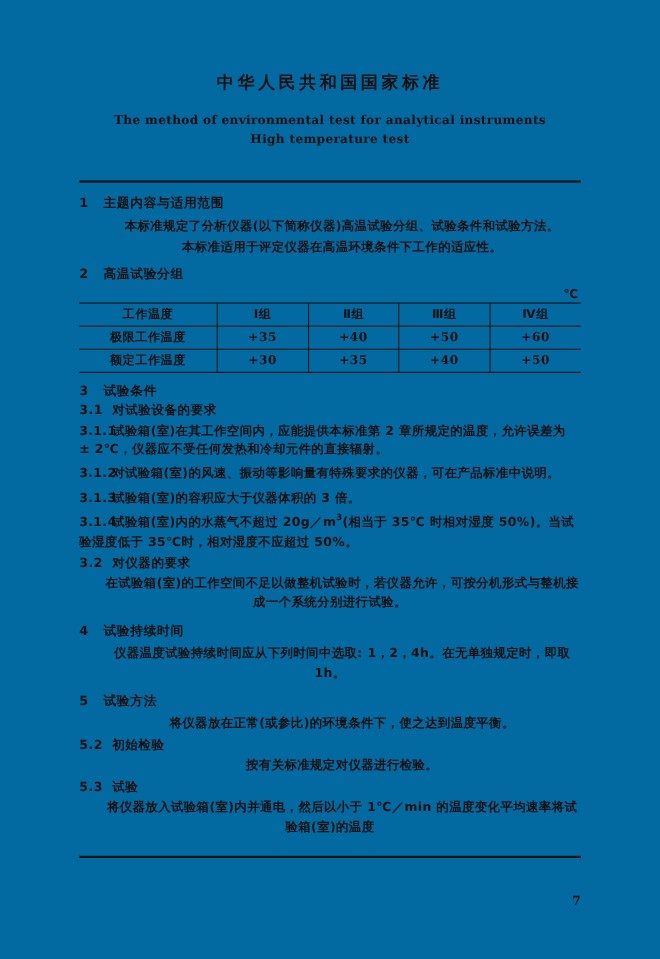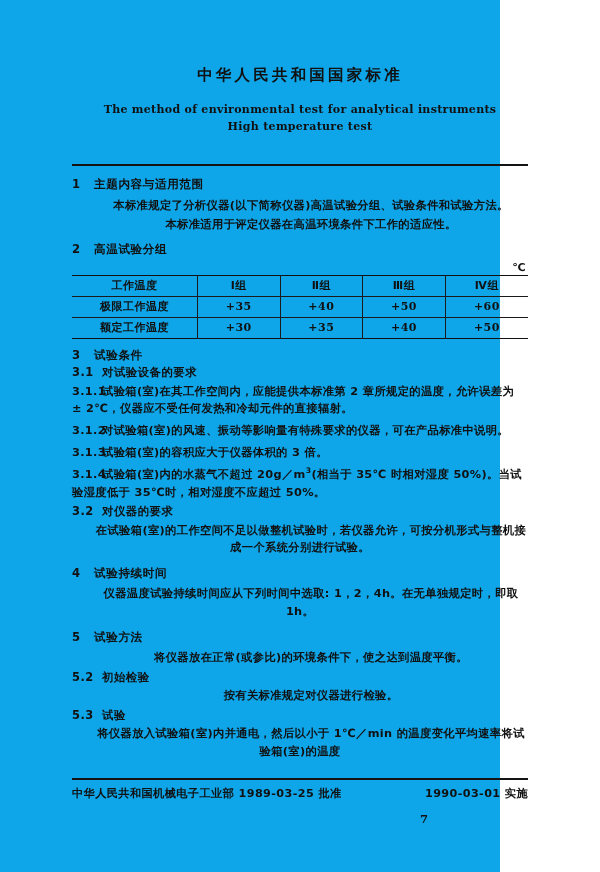--- a/index.html
+++ b/index.html
@@ -11,23 +11,23 @@
     width: 600px;
     height: 872px;
     position: relative;
     font-family: "DejaVu Sans", "Liberation Sans", sans-serif;
     color: #111111;
     overflow: hidden;
   }
   .page {
     position: absolute;
     left: 0; top: 0;
-    width: 500px;
+    width: 600px;
     height: 872px;
-    background: #0ea5e9;
+    background: #0369a1;
   }
   .content {
     position: absolute;
     left: 72px;
     top: 0;
     width: 456px;
   }
 
   
   .masthead {
@@ -309,18 +309,14 @@
 
       <div class="h-sub">
         <span class="num">5.3</span><span>试验</span>
       </div>
       <p class="para indent">将仪器放入试验箱(室)内并通电，然后以小于 1℃／min 的温度变化平均速率将试验箱(室)的温度</p>
 
     </div>
   </div>
 
   <div class="footer-rule"></div>
-  <div class="footer">
-    <span>中华人民共和国机械电子工业部 1989-03-25 批准</span>
-    <span>1990-03-01 实施</span>
-  </div>
   <div class="page-no">7</div>
 </div>
 
 </body></html>

